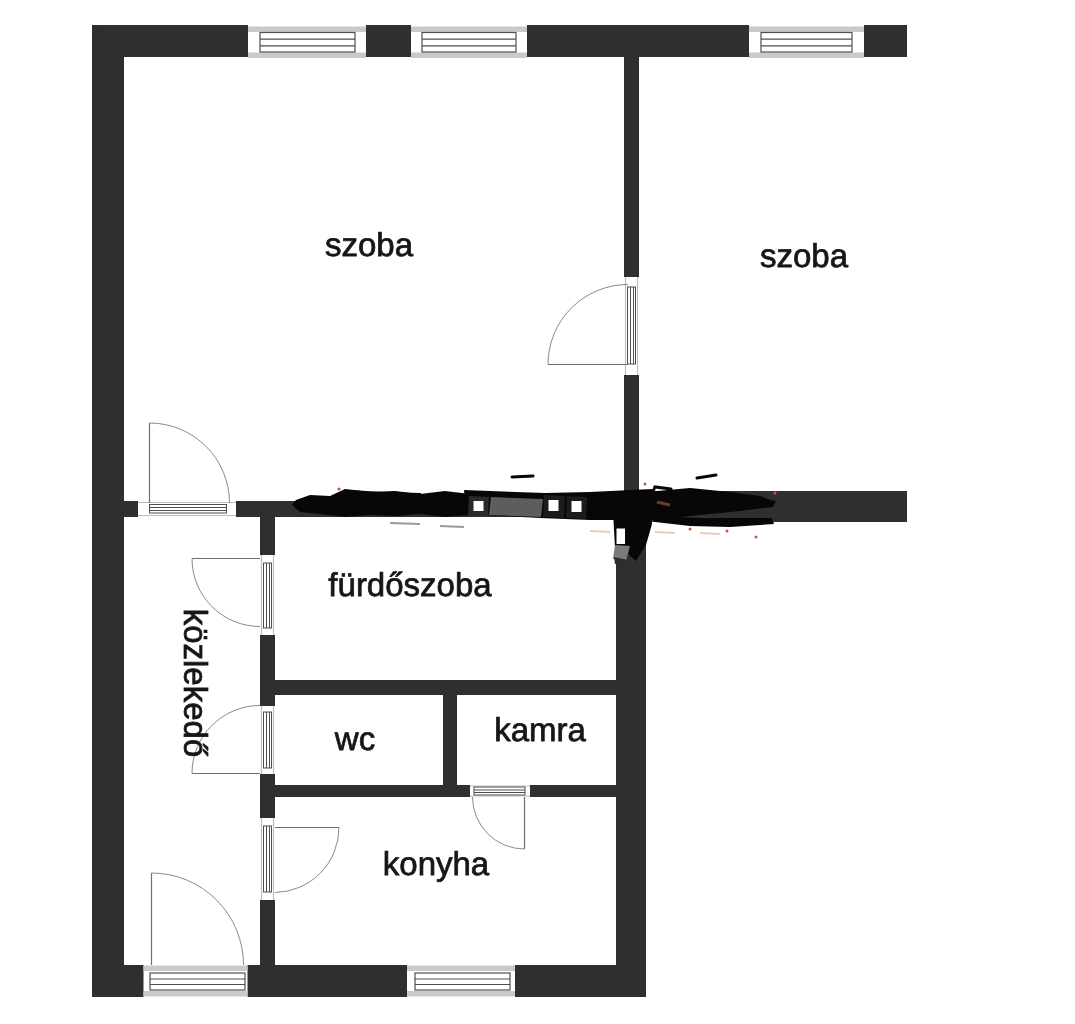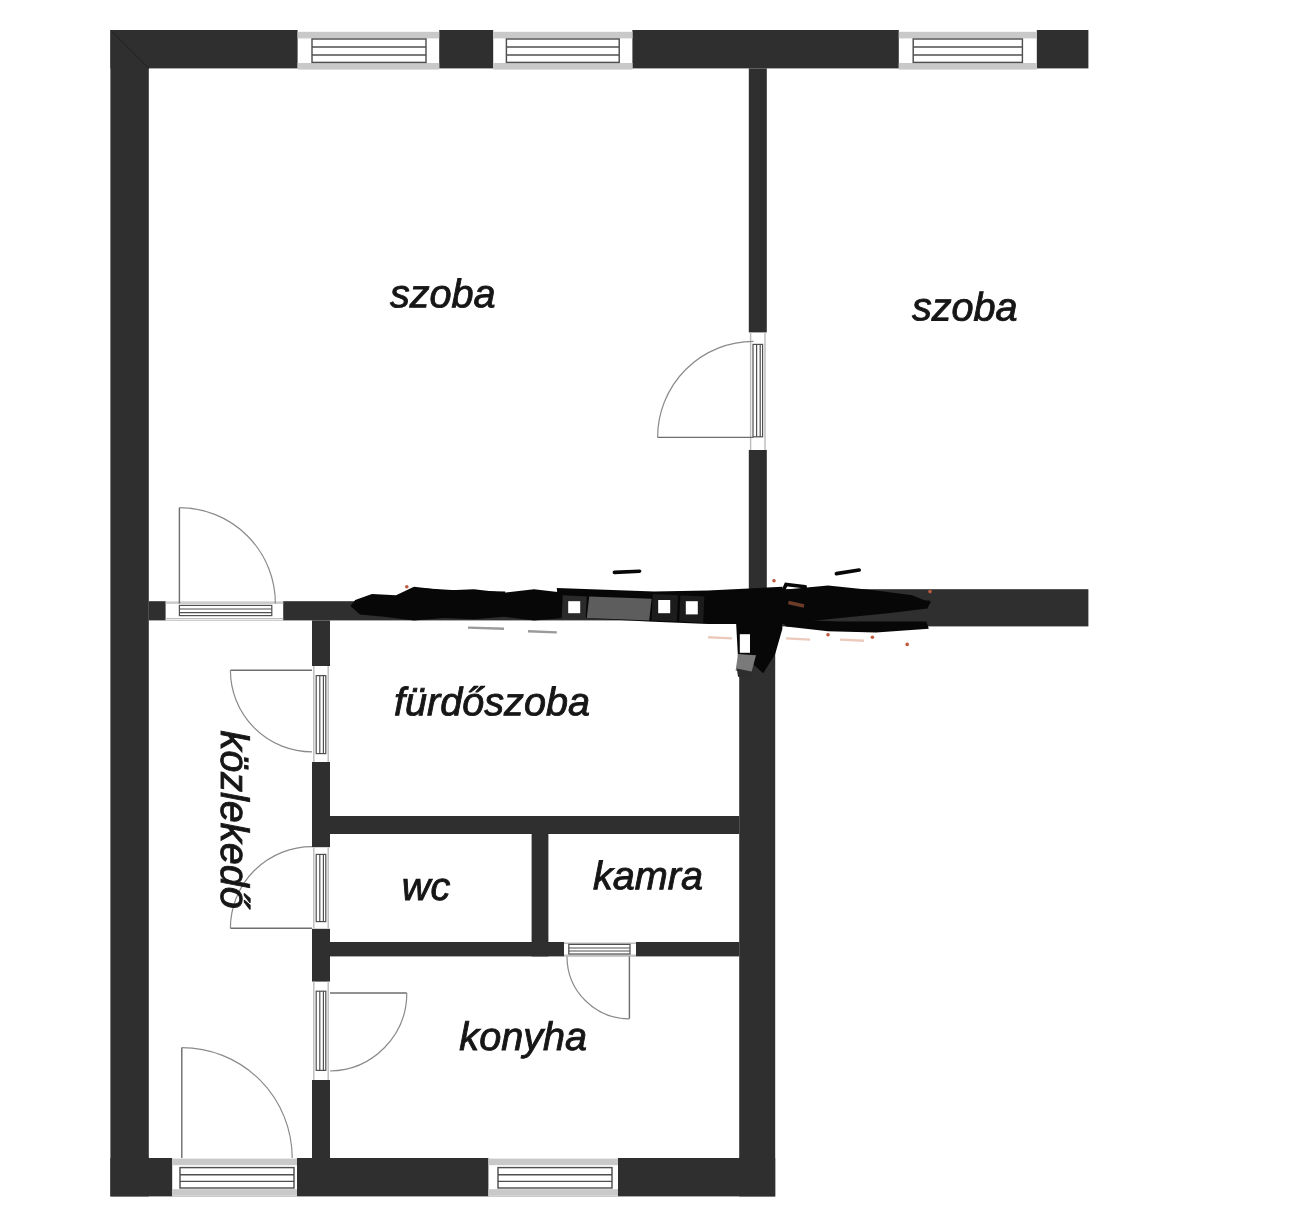--- a/index.html
+++ b/index.html
@@ -1,16 +1,16 @@
 <!DOCTYPE html>
 <html><head>
 <meta charset="utf-8">
 <style>
   html,body{margin:0;padding:0;background:#ffffff;}
-  .wrap{width:907px;height:1024px;position:relative;overflow:hidden;font-style:italic;}
+  .wrap{width:907px;height:1024px;position:relative;overflow:hidden;}
   text{font-family:"Liberation Sans",sans-serif;fill:#161616;stroke:#161616;stroke-width:0.75;}
 </style>
 </head>
 <body>
 <div class="wrap">
 <svg width="1075" height="1024" viewBox="0 0 1075 1024">
 
 <rect x="0" y="0" width="1075" height="1024" fill="#ffffff"></rect>
 
 <rect x="92" y="25" width="890" height="32" fill="#2f2f2f"></rect>

